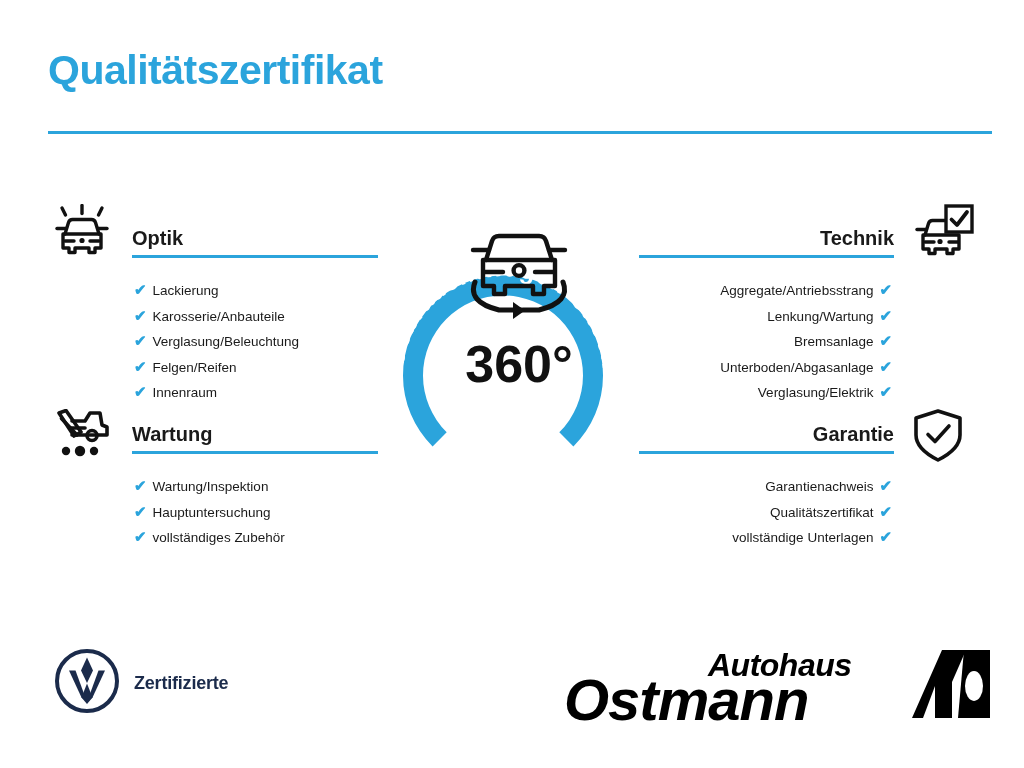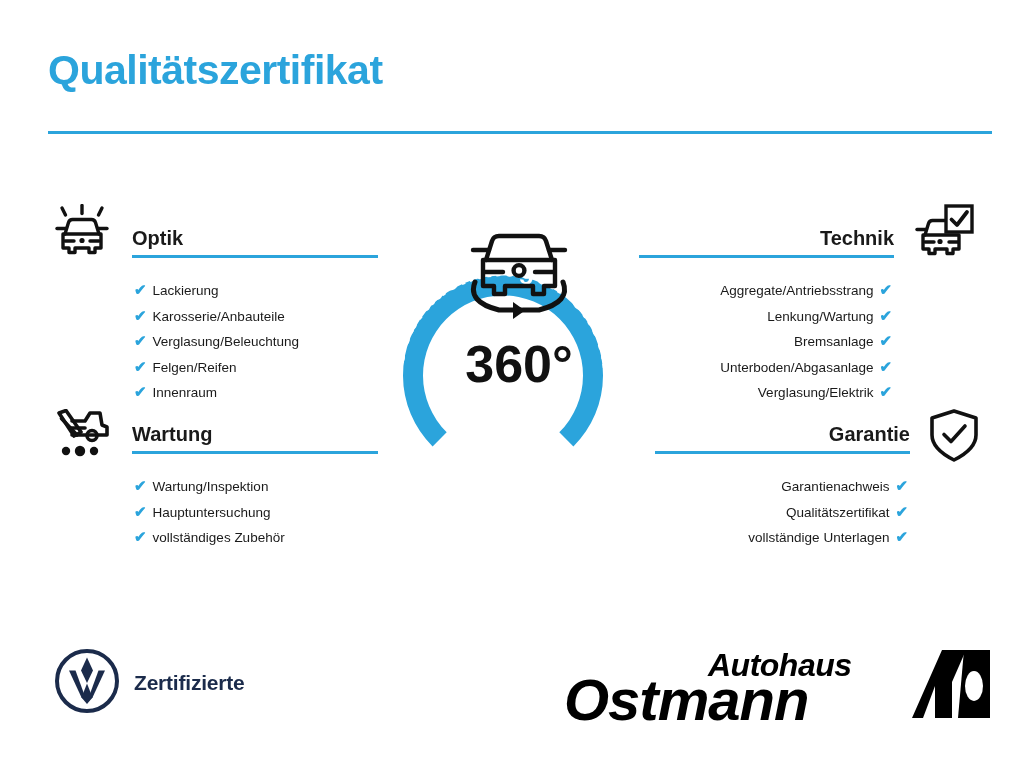--- a/index.html
+++ b/index.html
@@ -20,21 +20,21 @@
   .title-rule {
     position: absolute; left: 48px; top: 131px;
     width: 944px; height: 3px; background: #2BA4DC;
   }
 
   
   .section { position: absolute; }
   .sec-optik   { left: 48px;  top: 204px; width: 332px; }
   .sec-wartung { left: 48px;  top: 400px; width: 332px; }
   .sec-technik { left: 640px; top: 204px; width: 336px; text-align: center; }
-  .sec-garantie{ left: 656px; top: 400px; width: 336px; text-align: center; }
+  .sec-garantie{ left: 640px; top: 400px; width: 336px; text-align: center; }
 
   .sec-head {
     position: relative; height: 62px;
   }
   .sec-title {
     font-size: 20px; font-weight: bold; color: #1A1A1A;
     position: absolute; bottom: 16px; white-space: nowrap;
   }
   .sec-optik .sec-title, .sec-wartung .sec-title { left: 84px; text-align: right; }
   .sec-technik .sec-title, .sec-garantie .sec-title { right: 82px; }
@@ -77,21 +77,21 @@
     width: 262px; height: 282px;
   }
   .badge svg { display:block; }
 
   
   .vw-logo {
     position: absolute; left: 54px; top: 648px;
     display: flex; align-items: center; gap: 14px;
   }
   .vw-text {
-    color: #1B2B4B; font-size: 21px; font-weight: bold;
+    color: #1B2B4B; font-size: 18px; font-weight: bold;
     line-height: 24px; letter-spacing: -0.2px;
   }
   .oh-logo { position: absolute; left: 560px; top: 640px; width: 430px; height: 92px; }
   .oh-logo svg { display:block; }
 </style>
 </head>
 <body>
 
 <div class="page">
 

